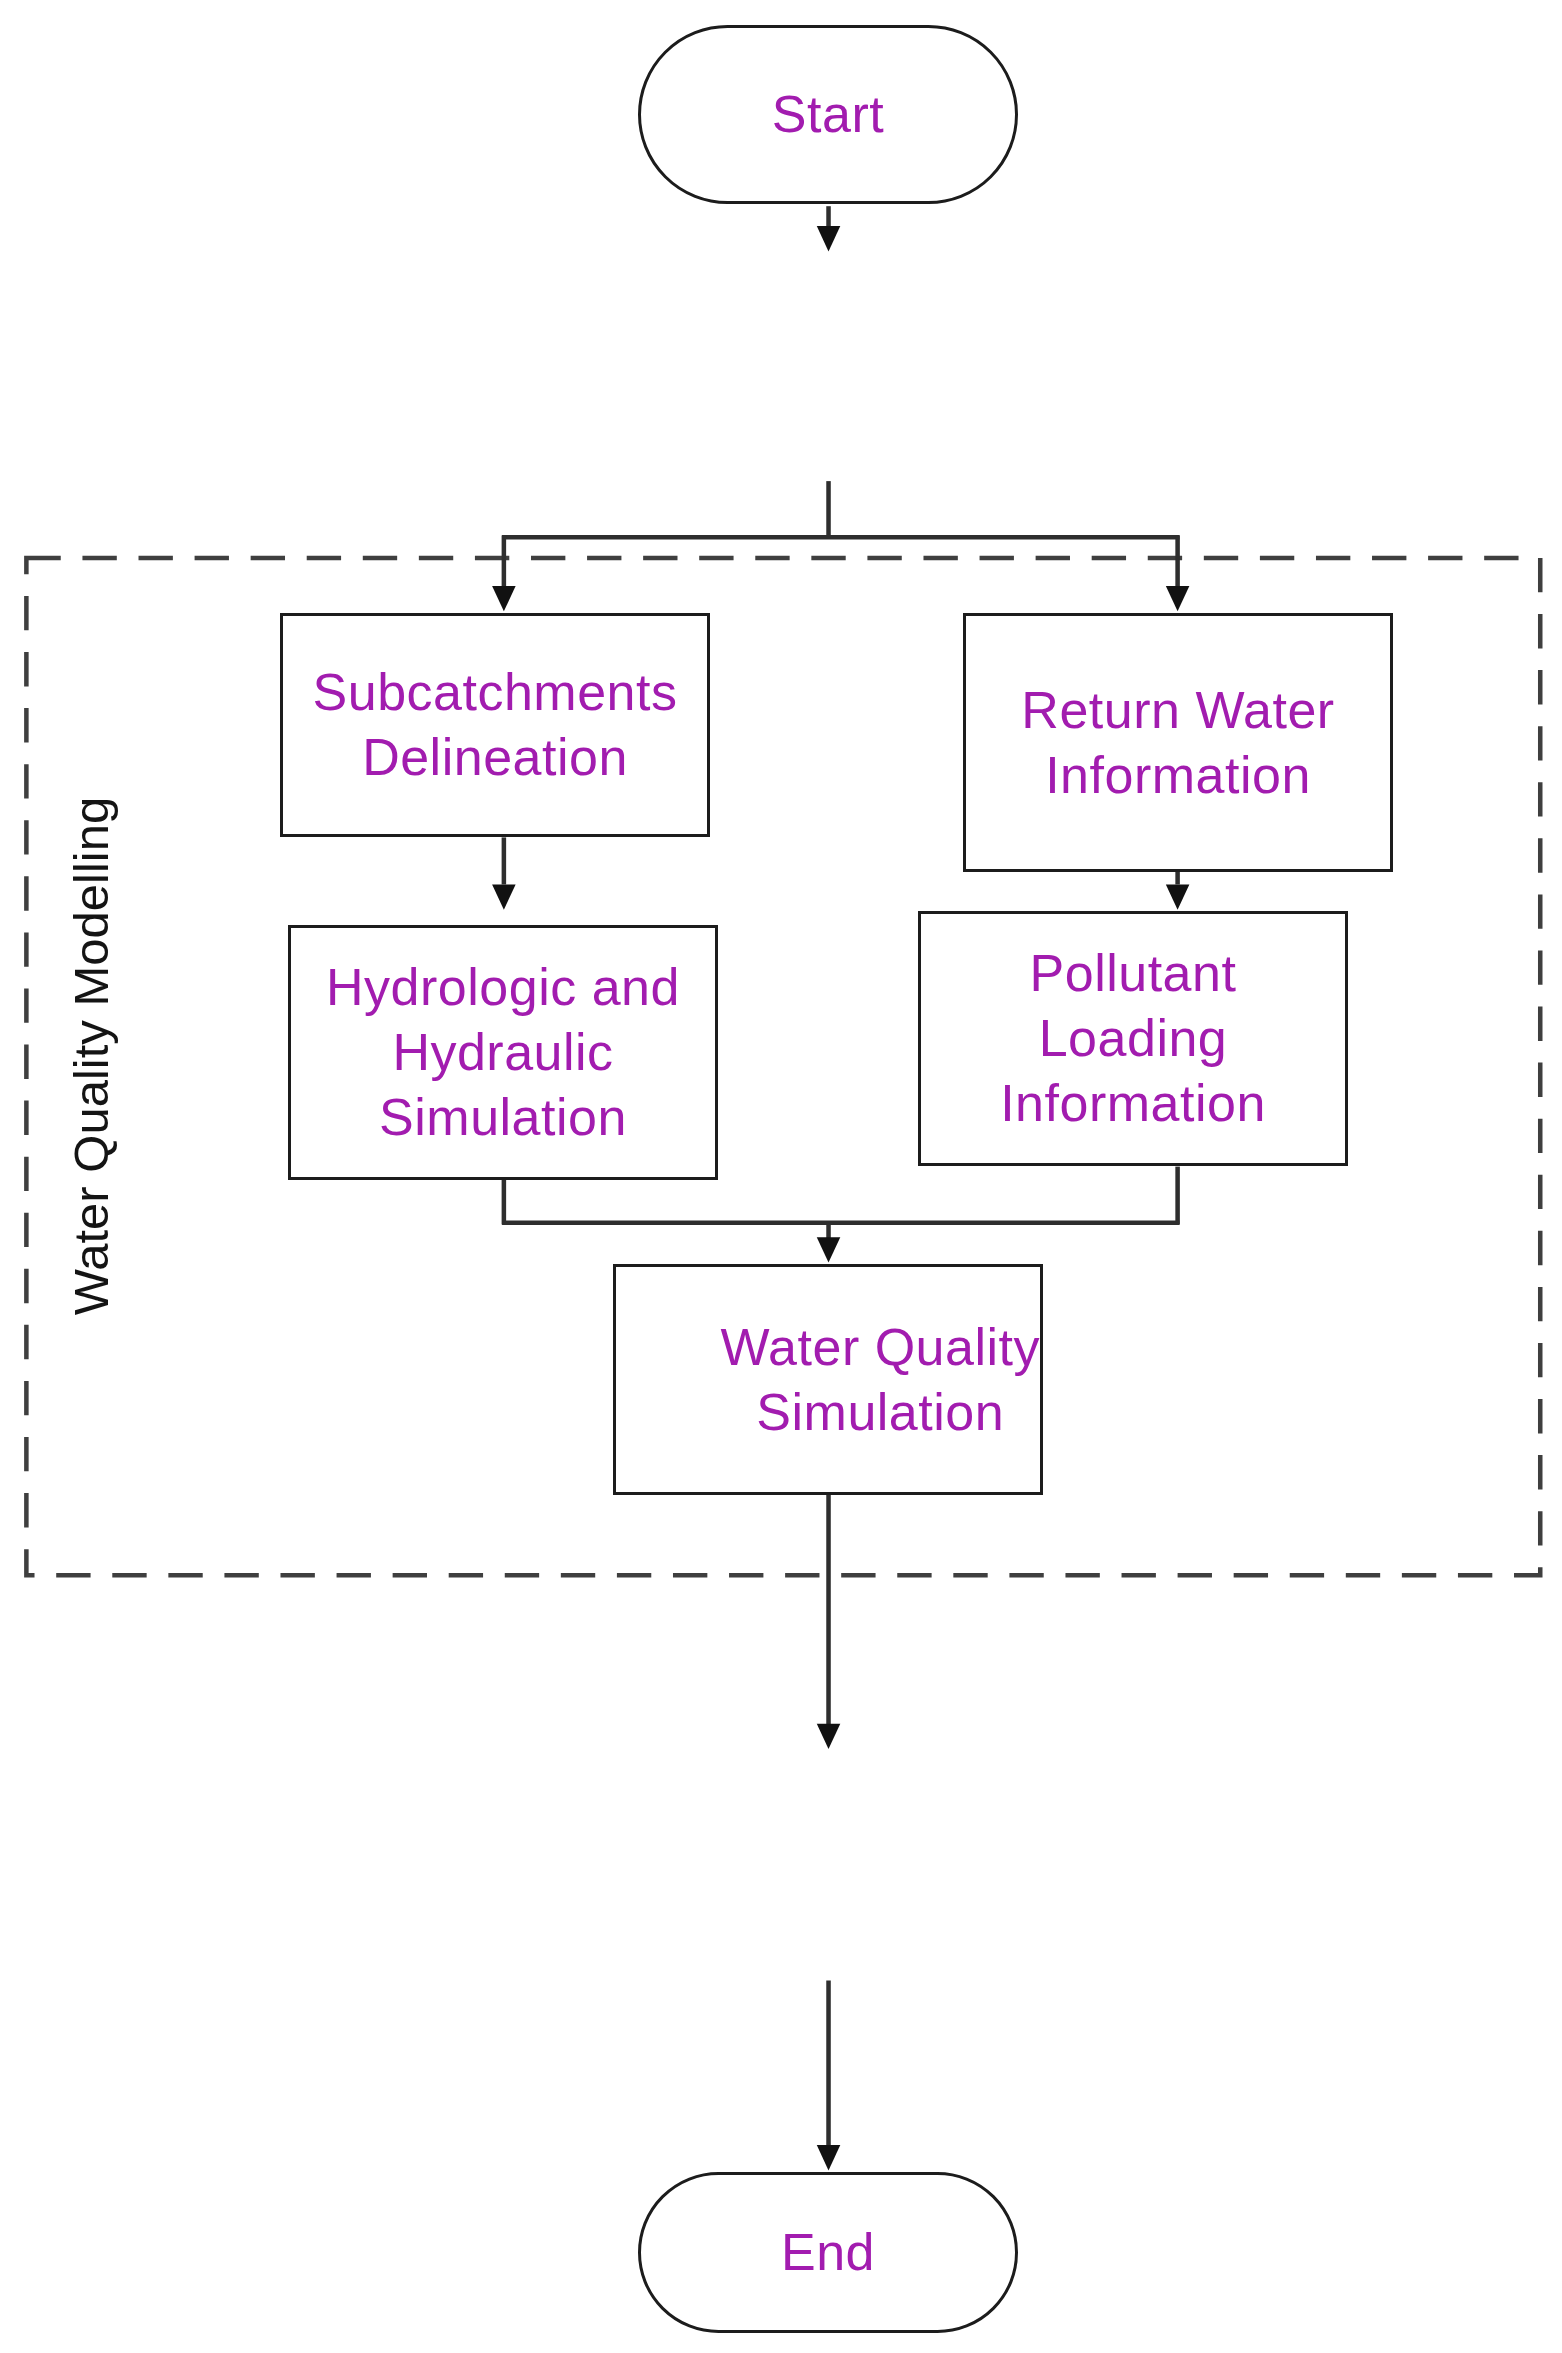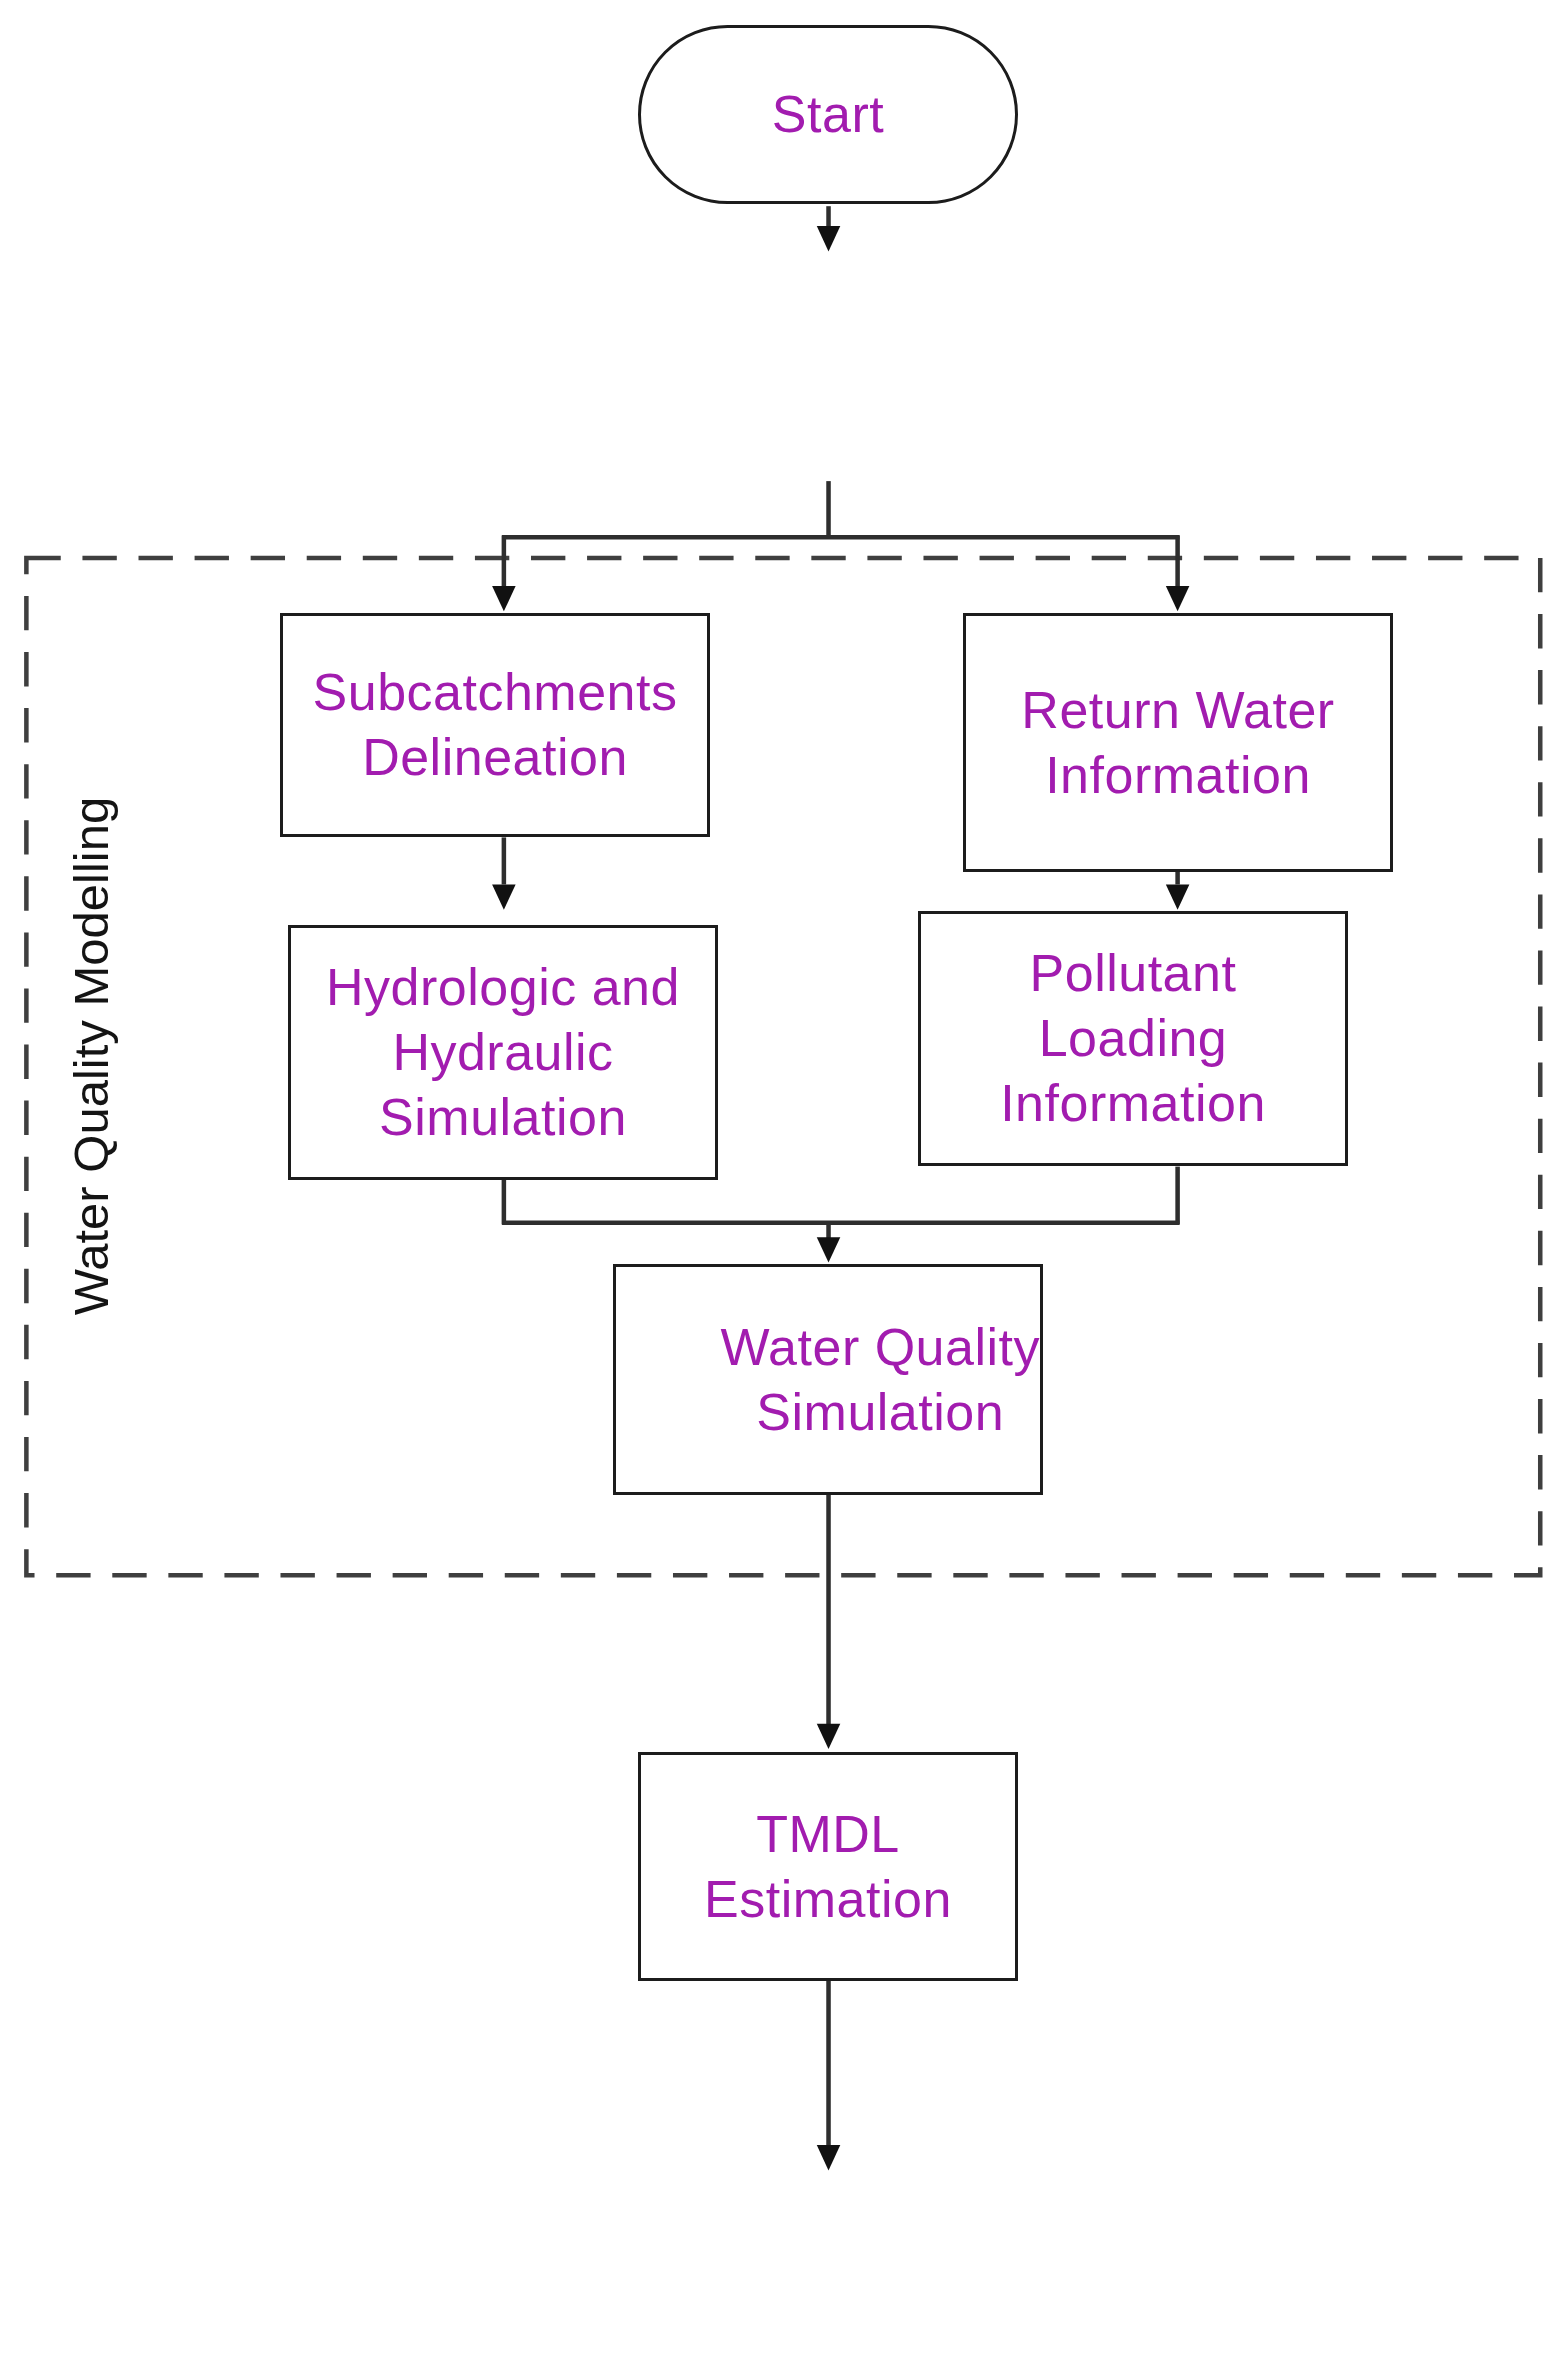--- a/index.html
+++ b/index.html
@@ -139,20 +139,19 @@
     <div class="node-label">Pollutant
 Loading
 Information</div>
   </div>
 
   <div class="node n-wqsim">
     <div class="node-label">Water Quality
 Simulation</div>
   </div>
 
-  <div class="node n-tmdl">
-    <div class="node-label">TMDL
-Estimation</div>
+
+  <div class="node node--terminator n-end">
+    <div class="node-label">End</div>
   </div>
-
 
 </div>
 
 
 </body></html>

